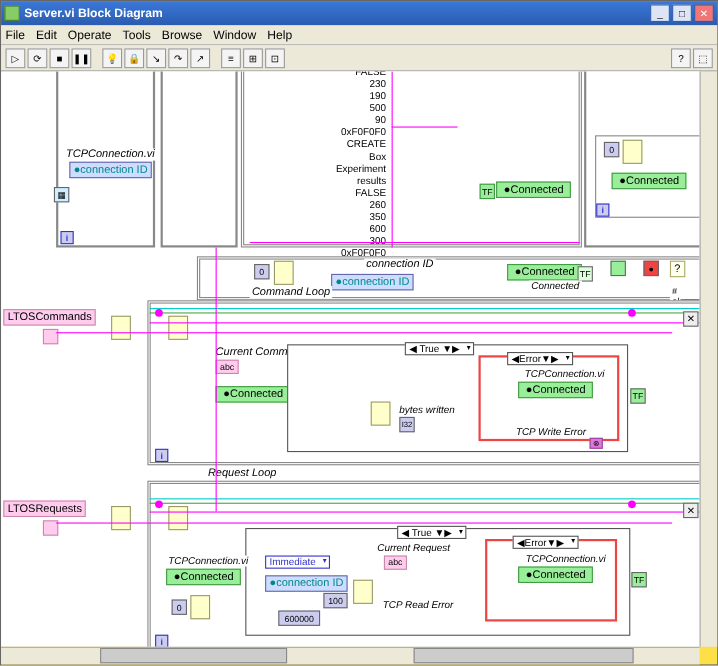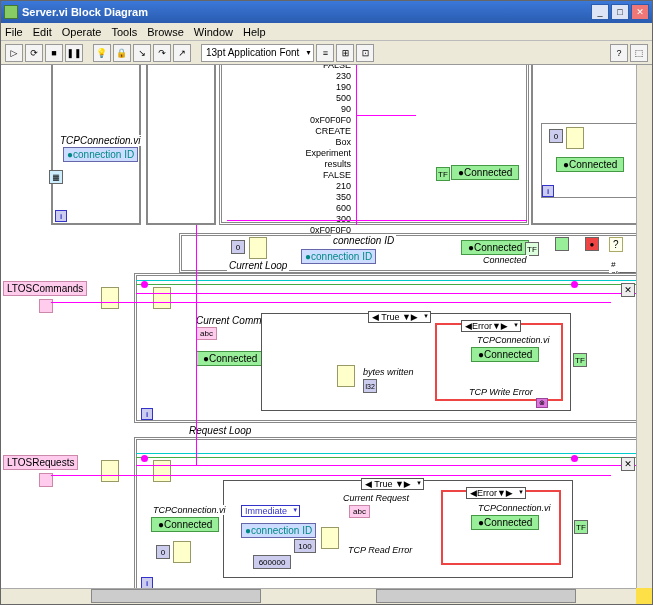--- a/index.html
+++ b/index.html
@@ -74,23 +74,20 @@
     <div class="tbtn">⟳</div>
     <div class="tbtn">■</div>
     <div class="tbtn">❚❚</div>
     <div style="width:6px"></div>
     <div class="tbtn">💡</div>
     <div class="tbtn">🔒</div>
     <div class="tbtn">↘</div>
     <div class="tbtn">↷</div>
     <div class="tbtn">↗</div>
     <div style="width:6px"></div>
-    <div class="fontsel">
-        <span>13pt Application Font</span>
-      </div>
     <div class="tbtn">≡</div>
     <div class="tbtn">⊞</div>
     <div class="tbtn">⊡</div>
     <div style="flex:1"></div>
     <div class="tbtn">?</div>
     <div class="tbtn">⬚</div>
   </div>
 
   <div class="canvas">
 
@@ -103,21 +100,21 @@
         <div>FALSE</div>
         <div>230</div>
       <div>190</div>
         <div>500</div>
         <div>90</div>
       <div>0xF0F0F0</div>
         <div>CREATE</div>
         <div>Box</div>
       <div>Experiment results</div>
         <div>FALSE</div>
-        <div>210</div>
+        <div>260</div>
       <div>350</div>
         <div>600</div>
         <div>300</div>
       <div>0xF0F0F0</div>
         <div>CREATE</div>
     </div>
 
     <div class="lbl" style="left:57px;top:70px">TCPConnection.vi</div>
     <div class="node" style="left:62px;top:82px;color:#088">●<span>connection ID</span></div>
     <div class="tinybox" style="left:48px;top:105px;background:#cef">▦</div>
@@ -146,21 +143,21 @@
     <div class="tinybox" style="left:554px;top:172px;background:#9e9"></div>
     <div class="tinybox" style="left:584px;top:172px;background:#e44">●</div>
     <div class="lbl" style="left:480px;top:190px;font-size:9px">Connected</div>
     <div class="node" style="left:608px;top:172px;background:#ffe;border-color:#aa6">?</div>
     <div class="lbl" style="left:608px;top:195px;font-size:8px"># elements</div>
     <div class="tinybox" style="left:620px;top:207px;background:#cce;font-size:7px">I32</div>
 
     <div class="node pink" style="left:2px;top:216px">LTOSCommands</div>
     <div class="tinybox" style="left:38px;top:234px;background:#fce;border-color:#c8a"></div>
 
-    <div class="lbl" style="left:226px;top:195px">Current Loop</div>
+    <div class="lbl" style="left:226px;top:195px">Command Loop</div>
     <div class="frame double" style="left:133px;top:208px;width:510px;height:150px"></div>
     <div class="node yel" style="left:100px;top:222px"></div>
     <div class="node yel" style="left:152px;top:222px"></div>
     <div class="wire h" style="left:50px;top:237px;width:560px"></div>
     <div class="wire h cyan" style="left:135px;top:215px;width:505px"></div>
     <div class="wire h grn" style="left:135px;top:219px;width:505px"></div>
     <div class="wire h" style="left:135px;top:228px;width:505px"></div>
     <div class="dot" style="left:570px;top:216px"></div>
     <div class="dot" style="left:140px;top:216px"></div>
     <div class="tinybox" style="left:620px;top:218px;font-size:9px">✕</div>

